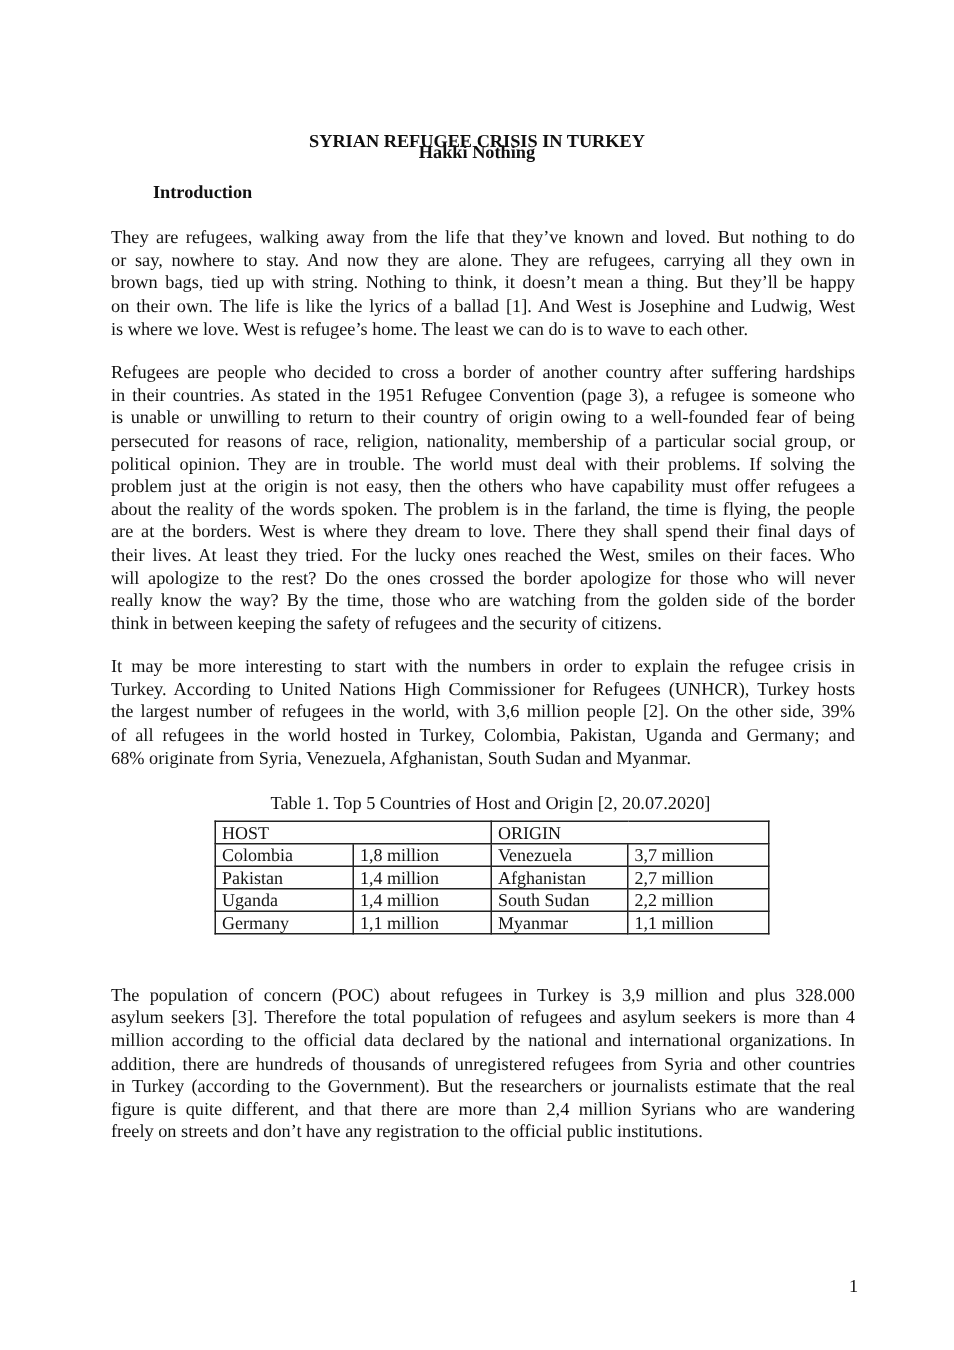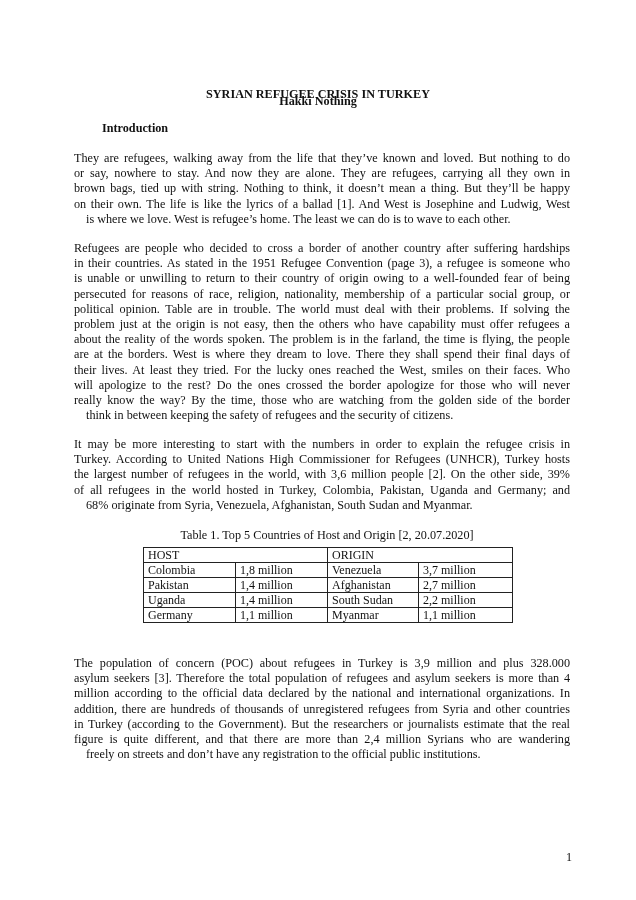--- a/index.html
+++ b/index.html
@@ -7,21 +7,21 @@
          font-family: "Liberation Serif", serif; color: #111; }
   .page { position: absolute; left: 0; top: 0; width: 636px; height: 900px; }
   .title { position: absolute; left: 0; width: 636px; text-align: center;
            font-weight: bold; font-size: 12.2px; }
   #title1 { top: 87px; }
   #title2 { top: 94px; }
   .heading { position: absolute; left: 74px; top: 121px; font-weight: bold; font-size: 12.2px; margin-left: 28px; }
   .para { position: absolute; left: 74px; width: 496px; font-size: 12.2px;
           line-height: 15.2px; text-align: justify; margin: 0; }
   .para span.line { display: block; text-align: justify; text-align-last: justify; white-space: nowrap; }
-  .para span.line.last { text-align-last: left; margin-left: 12px; }
+  .para span.line.last { text-align-last: left; }
   #p1 { top: 151px; }
   #p2 { top: 241px; }
   #p3 { top: 437px; }
   #p4 { top: 656px; }
   .caption { position: absolute; left: 143px; width: 368px; text-align: center;
              top: 528px; font-size: 12.2px; }
   table.t1 { position: absolute; left: 143px; top: 547px; border-collapse: collapse;
              font-size: 12px; }
   table.t1 td { border: 1px solid #222; padding: 0 4px; height: 14px; line-height: 14px; }
   td.c1 { width: 83px; } td.c2 { width: 83px; } td.c3 { width: 82px; } td.c4 { width: 85px; }
@@ -40,21 +40,21 @@
       <span class="line">or say, nowhere to stay. And now they are alone. They are refugees, carrying all they own in</span>
       <span class="line">brown bags, tied up with string. Nothing to think, it doesn’t mean a thing. But they’ll be happy</span>
       <span class="line">on their own. The life is like the lyrics of a ballad [1]. And West is Josephine and Ludwig, West</span>
       <span class="line last">is where we love. West is refugee’s home. The least we can do is to wave to each other.</span>
     </div>
   <div class="para" id="p2">
       <span class="line">Refugees are people who decided to cross a border of another country after suffering hardships</span>
       <span class="line">in their countries. As stated in the 1951 Refugee Convention (page 3), a refugee is someone who</span>
       <span class="line">is unable or unwilling to return to their country of origin owing to a well-founded fear of being</span>
       <span class="line">persecuted for reasons of race, religion, nationality, membership of a particular social group, or</span>
-      <span class="line">political opinion. Table are in trouble. The world must deal with their problems. If solving the</span>
+      <span class="line">political opinion. They are in trouble. The world must deal with their problems. If solving the</span>
       <span class="line">problem just at the origin is not easy, then the others who have capability must offer refugees a</span>
       <span class="line">about the reality of the words spoken. The problem is in the farland, the time is flying, the people</span>
       <span class="line">are at the borders. West is where they dream to love. There they shall spend their final days of</span>
       <span class="line">their lives. At least they tried. For the lucky ones reached the West, smiles on their faces. Who</span>
       <span class="line">will apologize to the rest? Do the ones crossed the border apologize for those who will never</span>
       <span class="line">really know the way? By the time, those who are watching from the golden side of the border</span>
       <span class="line last">think in between keeping the safety of refugees and the security of citizens.</span>
     </div>
   <div class="para" id="p3">
       <span class="line">It may be more interesting to start with the numbers in order to explain the refugee crisis in</span>

